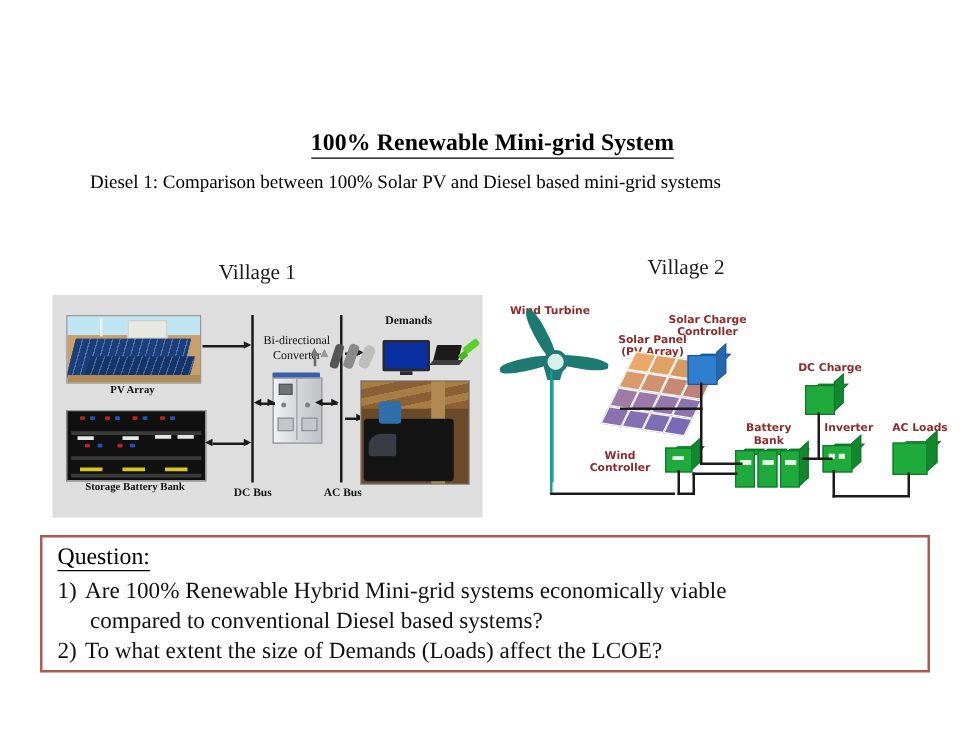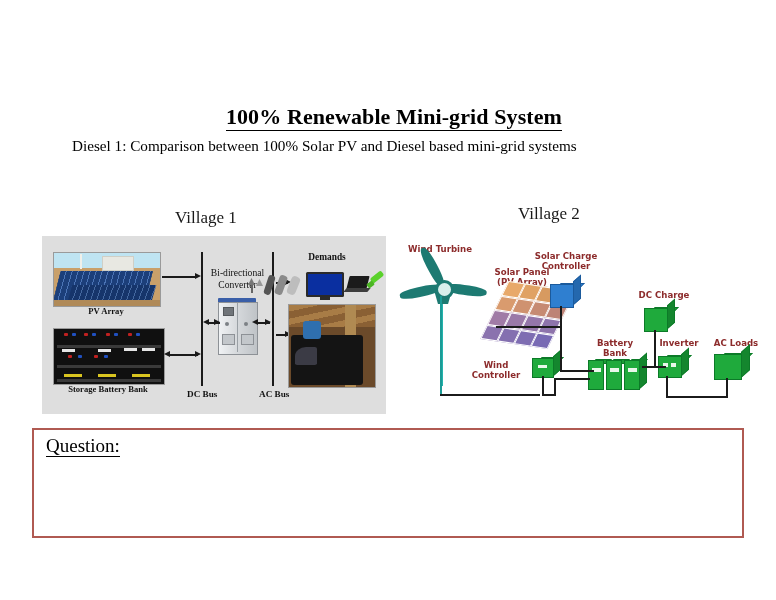--- a/index.html
+++ b/index.html
@@ -35,21 +35,21 @@
 
   
   .main-title {
     position: absolute;
     left: 0;
     right: 0;
     top: 104px;
     text-align: center;
     font-family: "Liberation Serif", serif;
     font-weight: bold;
-    font-size: 22px;
+    font-size: 19px;
     letter-spacing: 0.1px;
     padding-left: 12px;
   }
   .main-title span {
     border-bottom: 1.6px solid #000;
     padding-bottom: 1px;
   }
 
   
   .subtitle-block {
@@ -586,15 +586,22 @@
     <div class="wire wire-v" style="left:258px;top:92px;height:38px"></div>
     <div class="wire wire-v" style="left:270px;top:138px;height:22px"></div>
     <div class="wire wire-h" style="left:270px;top:158px;width:62px"></div>
     <div class="wire wire-v" style="left:330px;top:140px;height:18px"></div>
   </div>
 
   <div id="question-box">
     <div id="question-title">
       <span>Question:</span>
     </div>
+    <div class="q-item" id="q-item-1">
+      <span class="q-num">1)</span><span>Are 100% Renewable Hybrid Mini-grid systems economically viable</span>
+      <span class="q-cont">compared to conventional Diesel based systems?</span>
+    </div>
+    <div class="q-item" id="q-item-2">
+      <span class="q-num">2)</span><span>To what extent the size of Demands (Loads) affect the LCOE?</span>
+    </div>
   </div>
 
 </div>
 
 </body></html>

